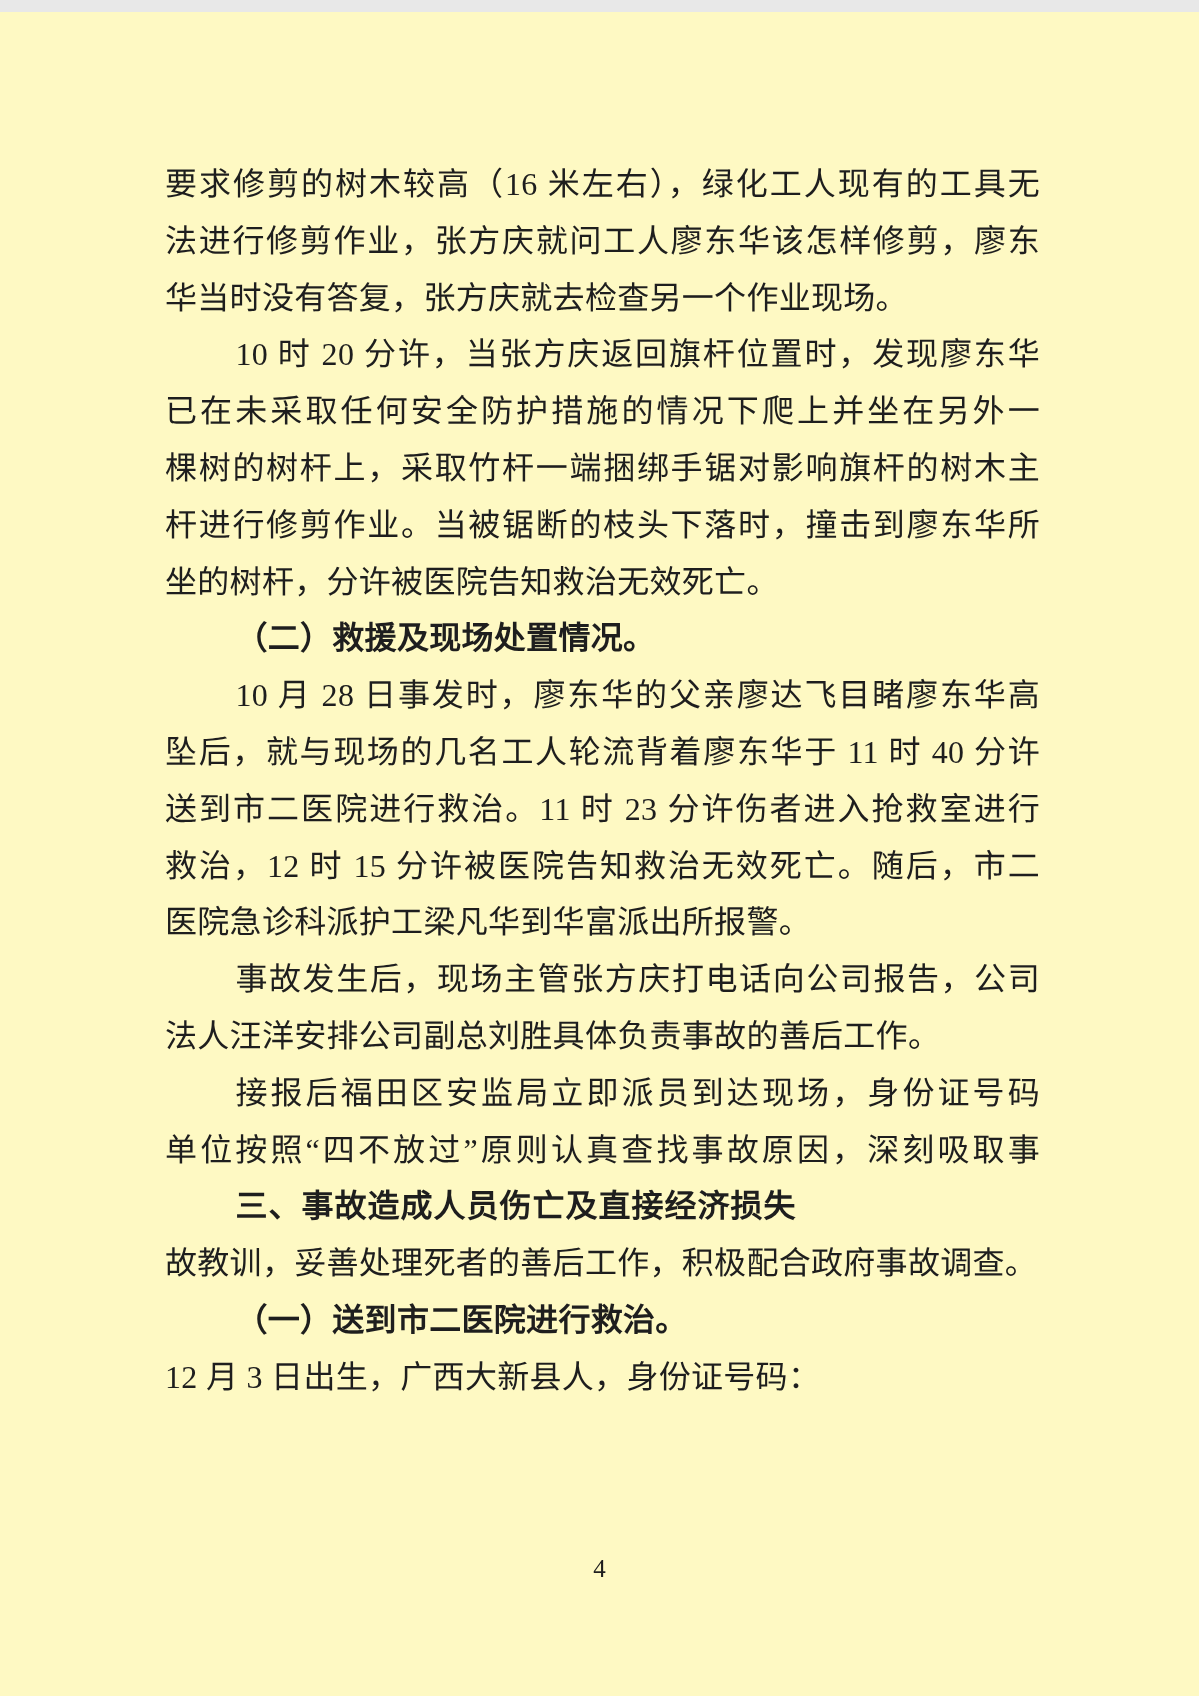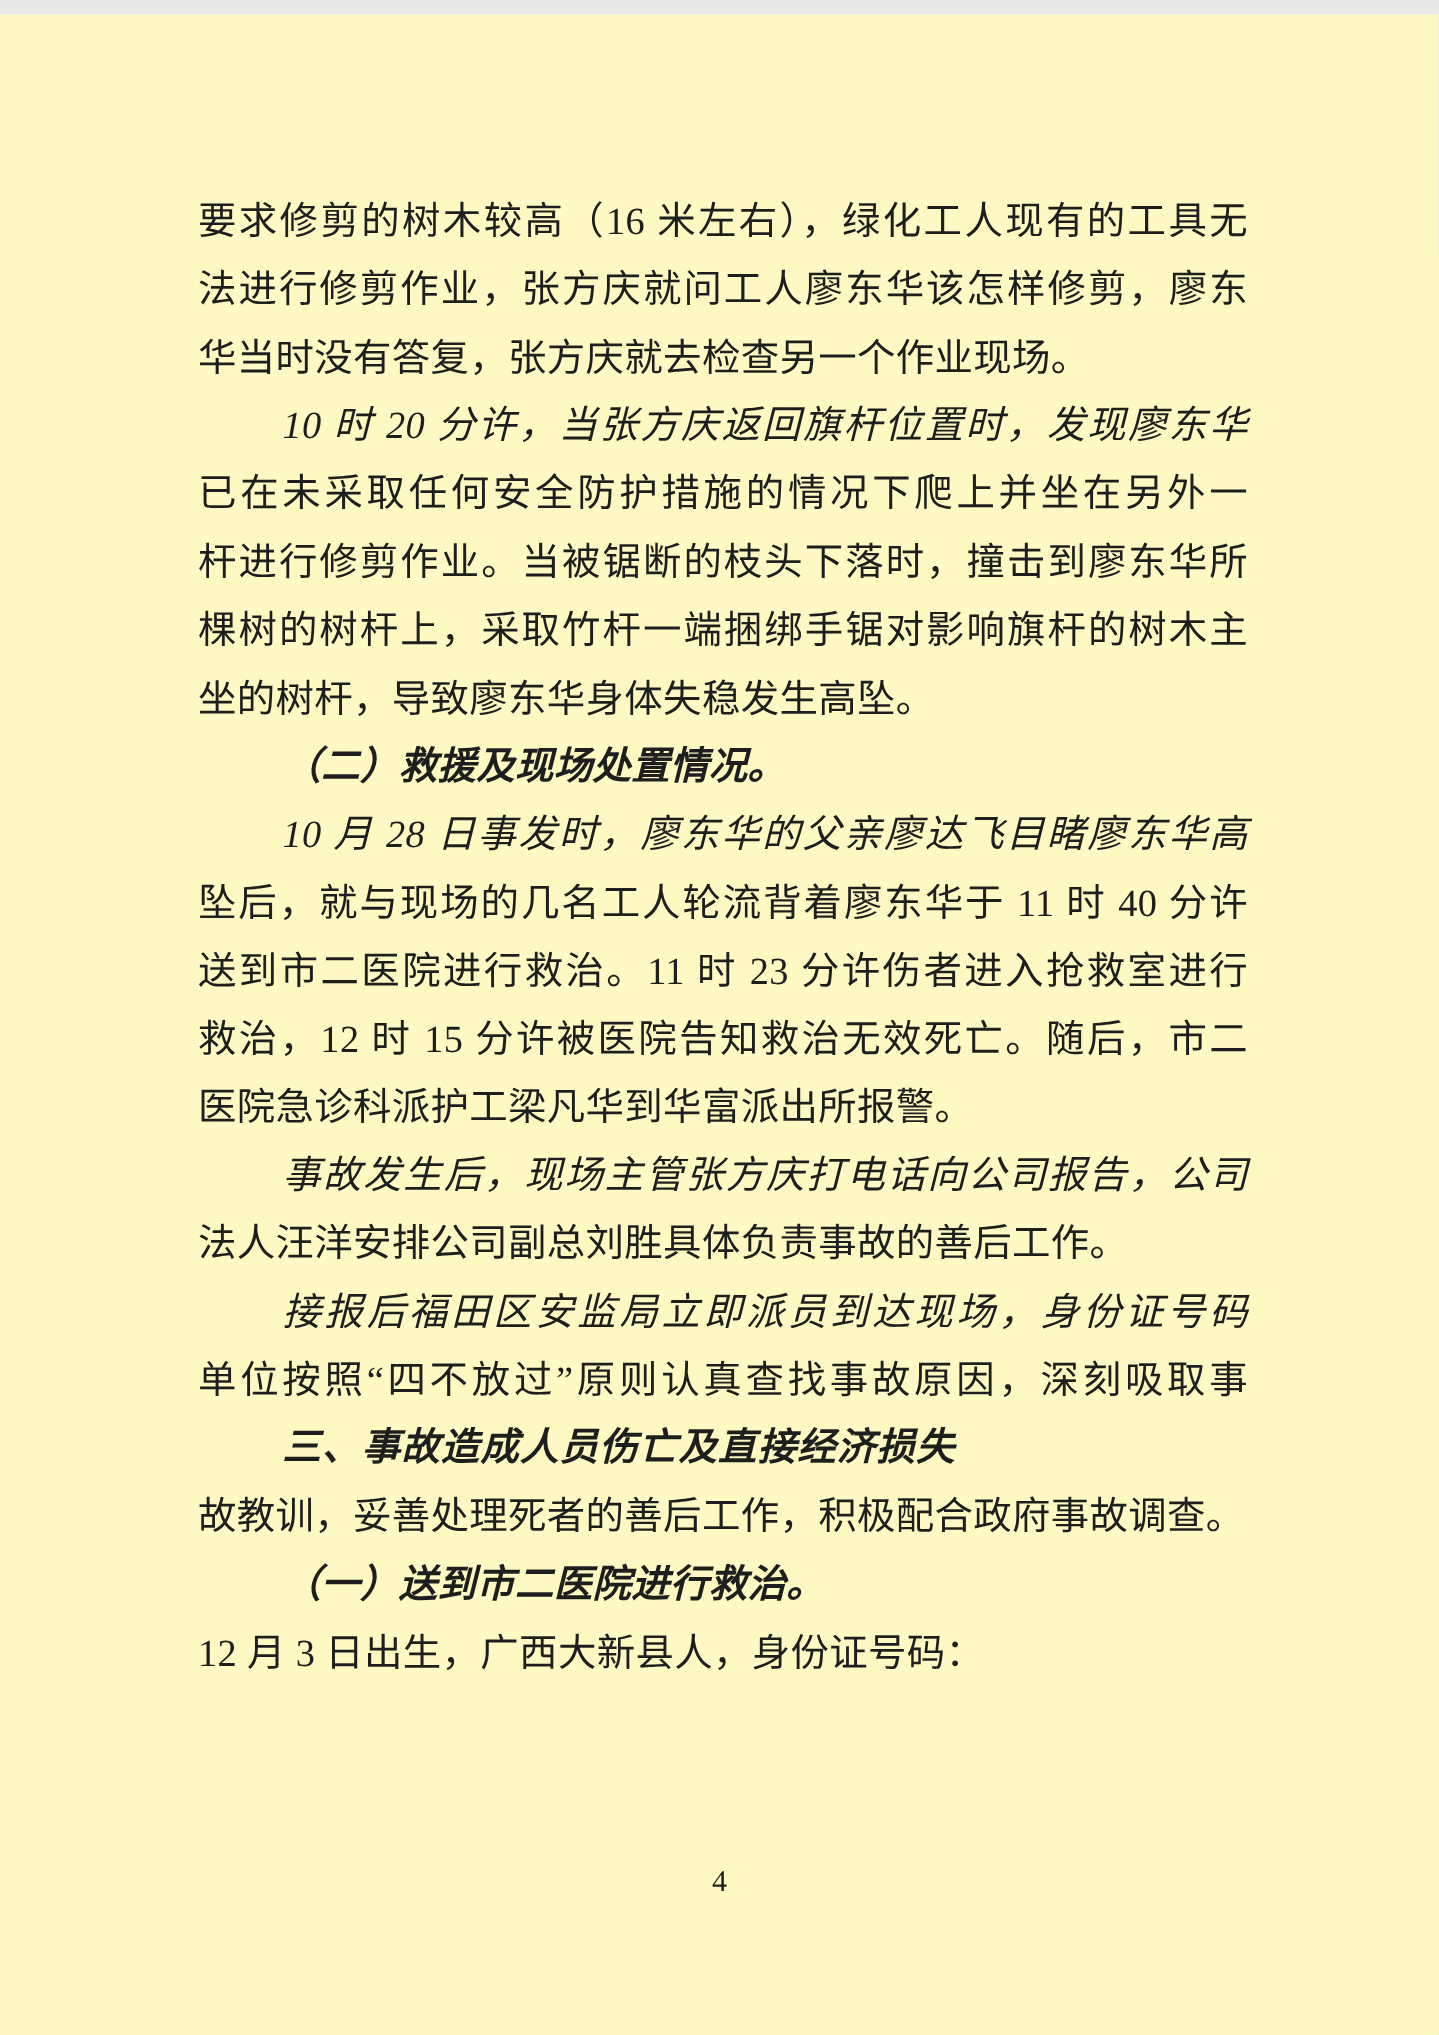--- a/index.html
+++ b/index.html
@@ -30,21 +30,20 @@
     text-align-last: justify;
     letter-spacing: 0.3px;
     white-space: nowrap;
   }
   .line.end {
     text-align-last: left;
     white-space: normal;
   }
   .line.ind {
     text-indent: 2.2em;
-    font-style: italic;
   }
   
   .line.hk {
     font-weight: bold;
   }
   
   .line.hh {
     font-weight: bold;
     font-family: "Liberation Sans", "DejaVu Sans", sans-serif;
     letter-spacing: 1px;
@@ -64,23 +63,23 @@
 </head>
 <body>
 
 <div class="page">
   <div class="doc">
     <div class="line fill">要求修剪的树木较高（16 米左右），绿化工人现有的工具无</div>
     <div class="line fill">法进行修剪作业，张方庆就问工人廖东华该怎样修剪，廖东</div>
     <div class="line end">华当时没有答复，张方庆就去检查另一个作业现场。</div>
     <div class="line ind fill">10 时 20 分许，当张方庆返回旗杆位置时，发现廖东华</div>
     <div class="line fill">已在未采取任何安全防护措施的情况下爬上并坐在另外一</div>
+    <div class="line fill">棵树的树杆上，采取竹杆一端捆绑手锯对影响旗杆的树木主</div>
     <div class="line fill">杆进行修剪作业。当被锯断的枝头下落时，撞击到廖东华所</div>
-    <div class="line fill">棵树的树杆上，采取竹杆一端捆绑手锯对影响旗杆的树木主</div>
-    <div class="line end">坐的树杆，导致廖东华身体失稳发生高坠。</div>
+    <div class="line end">坐的树杆，分许被医院告知救治无效死亡。</div>
     <div class="line hk ind end">（二）救援及现场处置情况。</div>
     <div class="line ind fill">10 月 28 日事发时，廖东华的父亲廖达飞目睹廖东华高</div>
     <div class="line fill">坠后，就与现场的几名工人轮流背着廖东华于 11 时 40 分许</div>
     <div class="line fill">送到市二医院进行救治。11 时 23 分许伤者进入抢救室进行</div>
     <div class="line fill">救治，12 时 15 分许被医院告知救治无效死亡。随后，市二</div>
     <div class="line end">医院急诊科派护工梁凡华到华富派出所报警。</div>
     <div class="line ind fill">事故发生后，现场主管张方庆打电话向公司报告，公司</div>
     <div class="line end">法人汪洋安排公司副总刘胜具体负责事故的善后工作。</div>
     <div class="line ind fill">接报后福田区安监局立即派员到达现场，身份证号码</div>
     <div class="line fill">单位按照“四不放过”原则认真查找事故原因，深刻吸取事</div>

